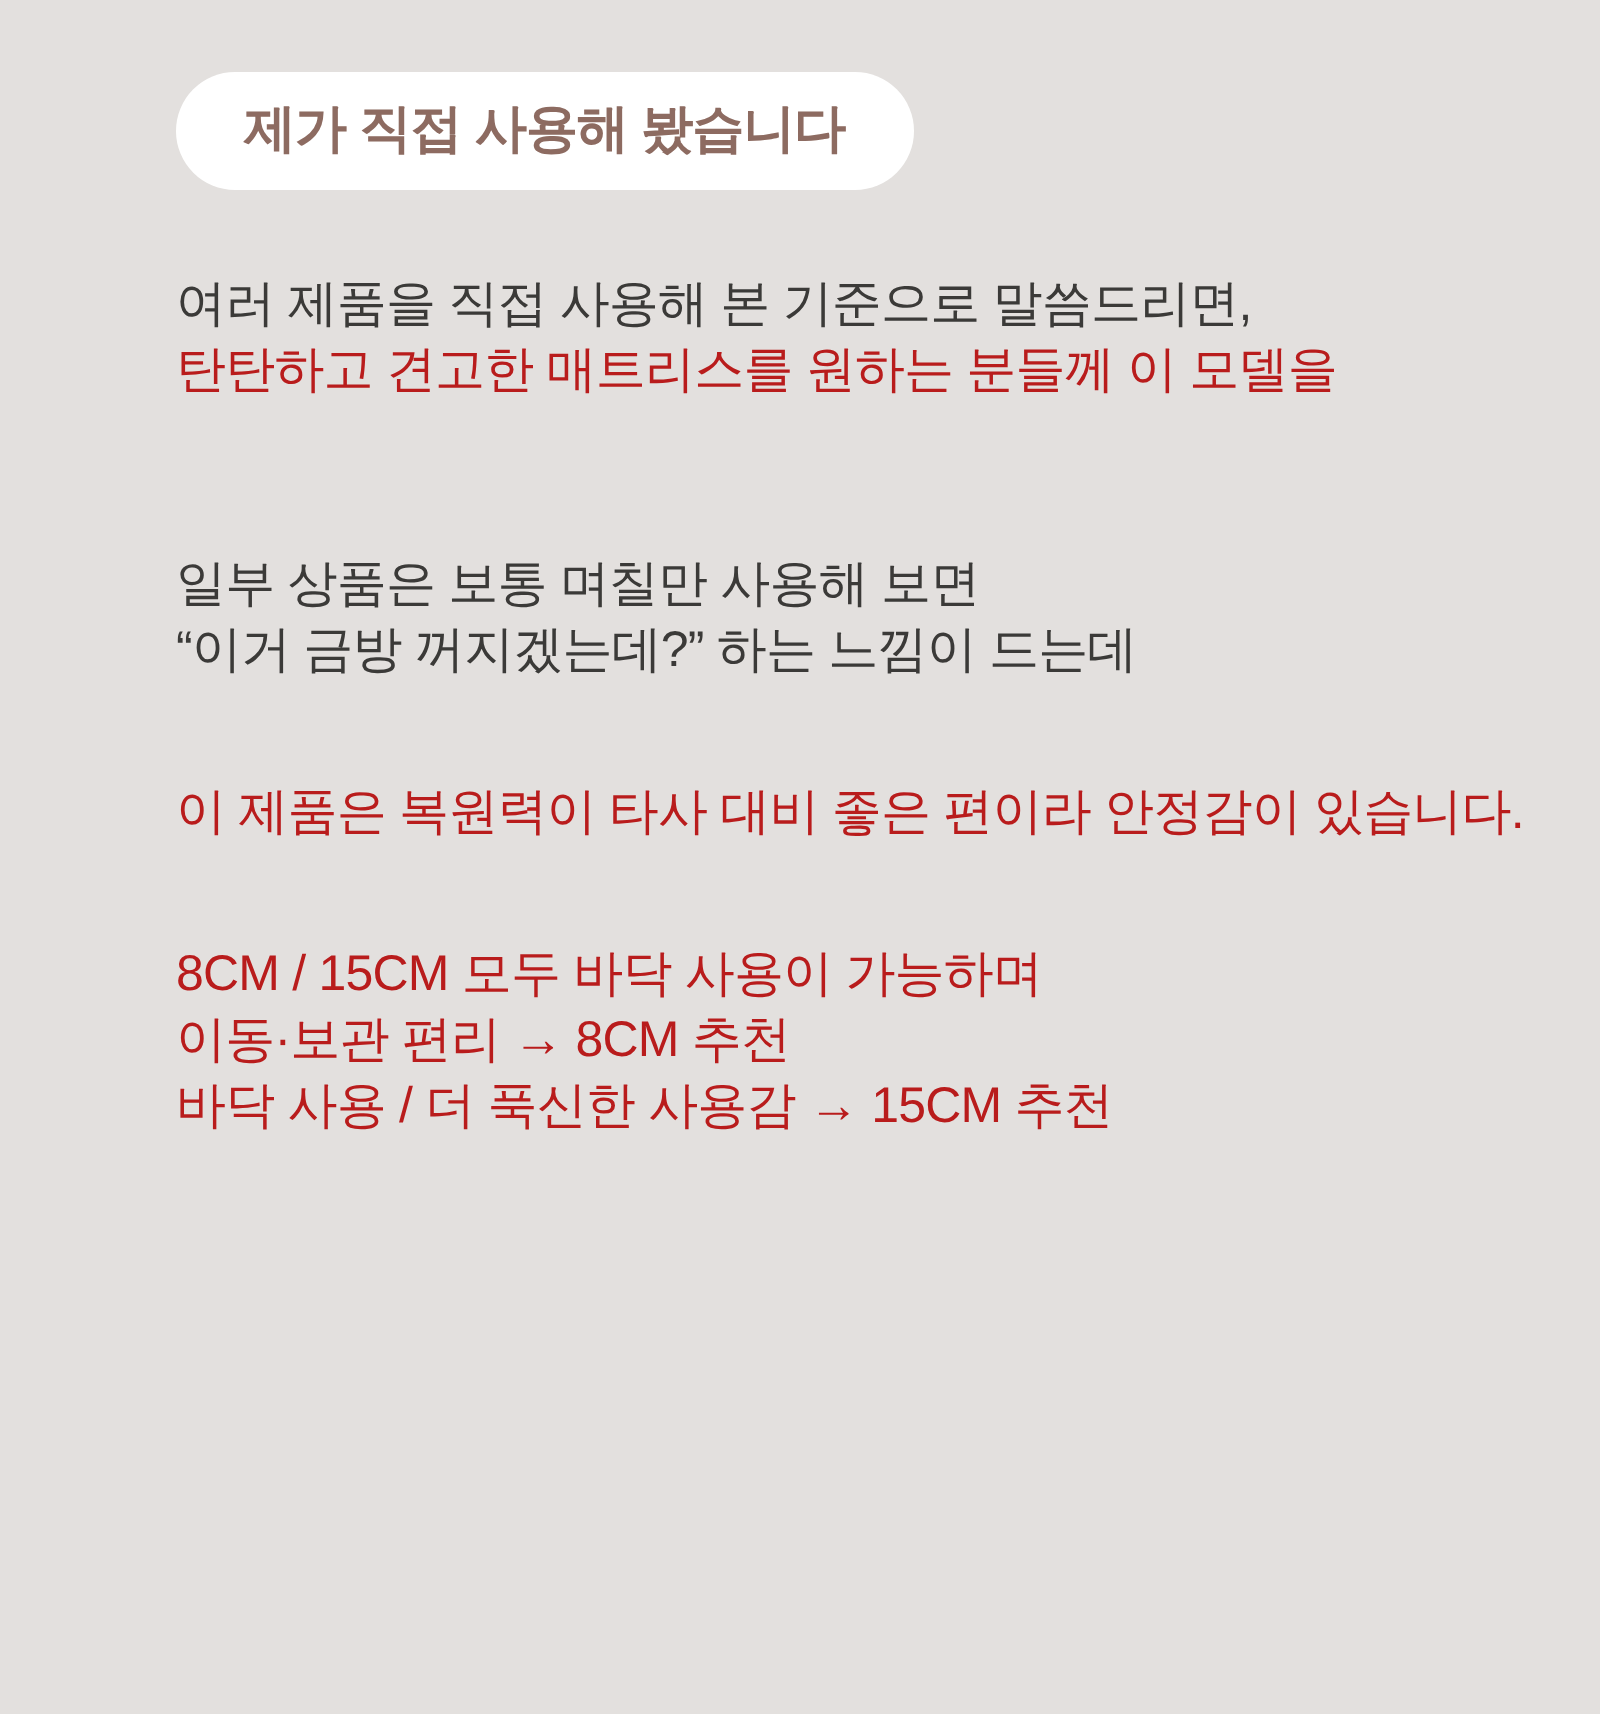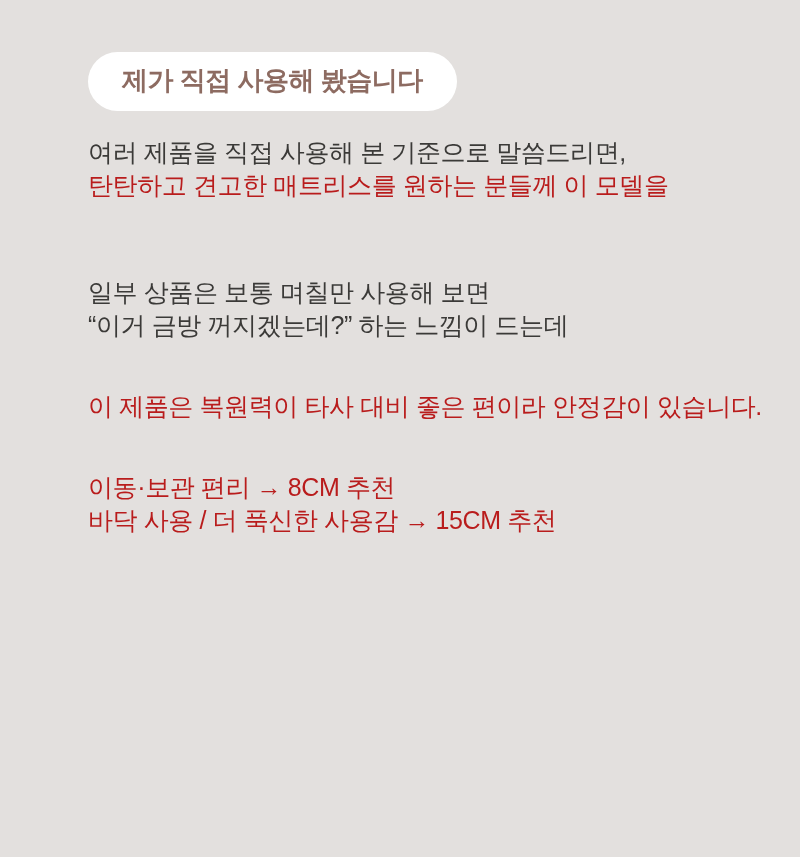--- a/index.html
+++ b/index.html
@@ -16,21 +16,21 @@
   .page {
     position: relative;
     width: 800px;
     height: 857px;
     background: #e3e0de;
     box-sizing: border-box;
   }
   .badge-wrap {
     position: absolute;
     left: 88px;
-    top: 52px;
+    top: 36px;
   }
   .badge {
     display: inline-block;
     background: #ffffff;
     border-radius: 30px;
     padding: 13px 34px 15px 34px;
     color: #8d6b61;
     font-size: 26px;
     font-weight: bold;
     letter-spacing: -0.5px;
@@ -91,18 +91,19 @@
 
     <div class="spacer-md"></div>
 
     <p class="para">
       <span class="line"><span class="b">이 제품은 복원력이 타사 대비 좋은 편이라 안정감이 있습니다.</span></span>
     </p>
 
     <div class="spacer-md"></div>
 
     <p class="para tight">
+      <span class="line"><span class="b">8CM / 15CM 모두 바닥 사용이 가능하며</span></span>
       <span class="line"><span class="b">이동·보관 편리 → 8CM 추천</span></span>
       <span class="line"><span class="b">바닥 사용 / 더 푹신한 사용감 → 15CM 추천</span></span>
     </p>
 
   </div>
 </div>
 
 </body></html>

